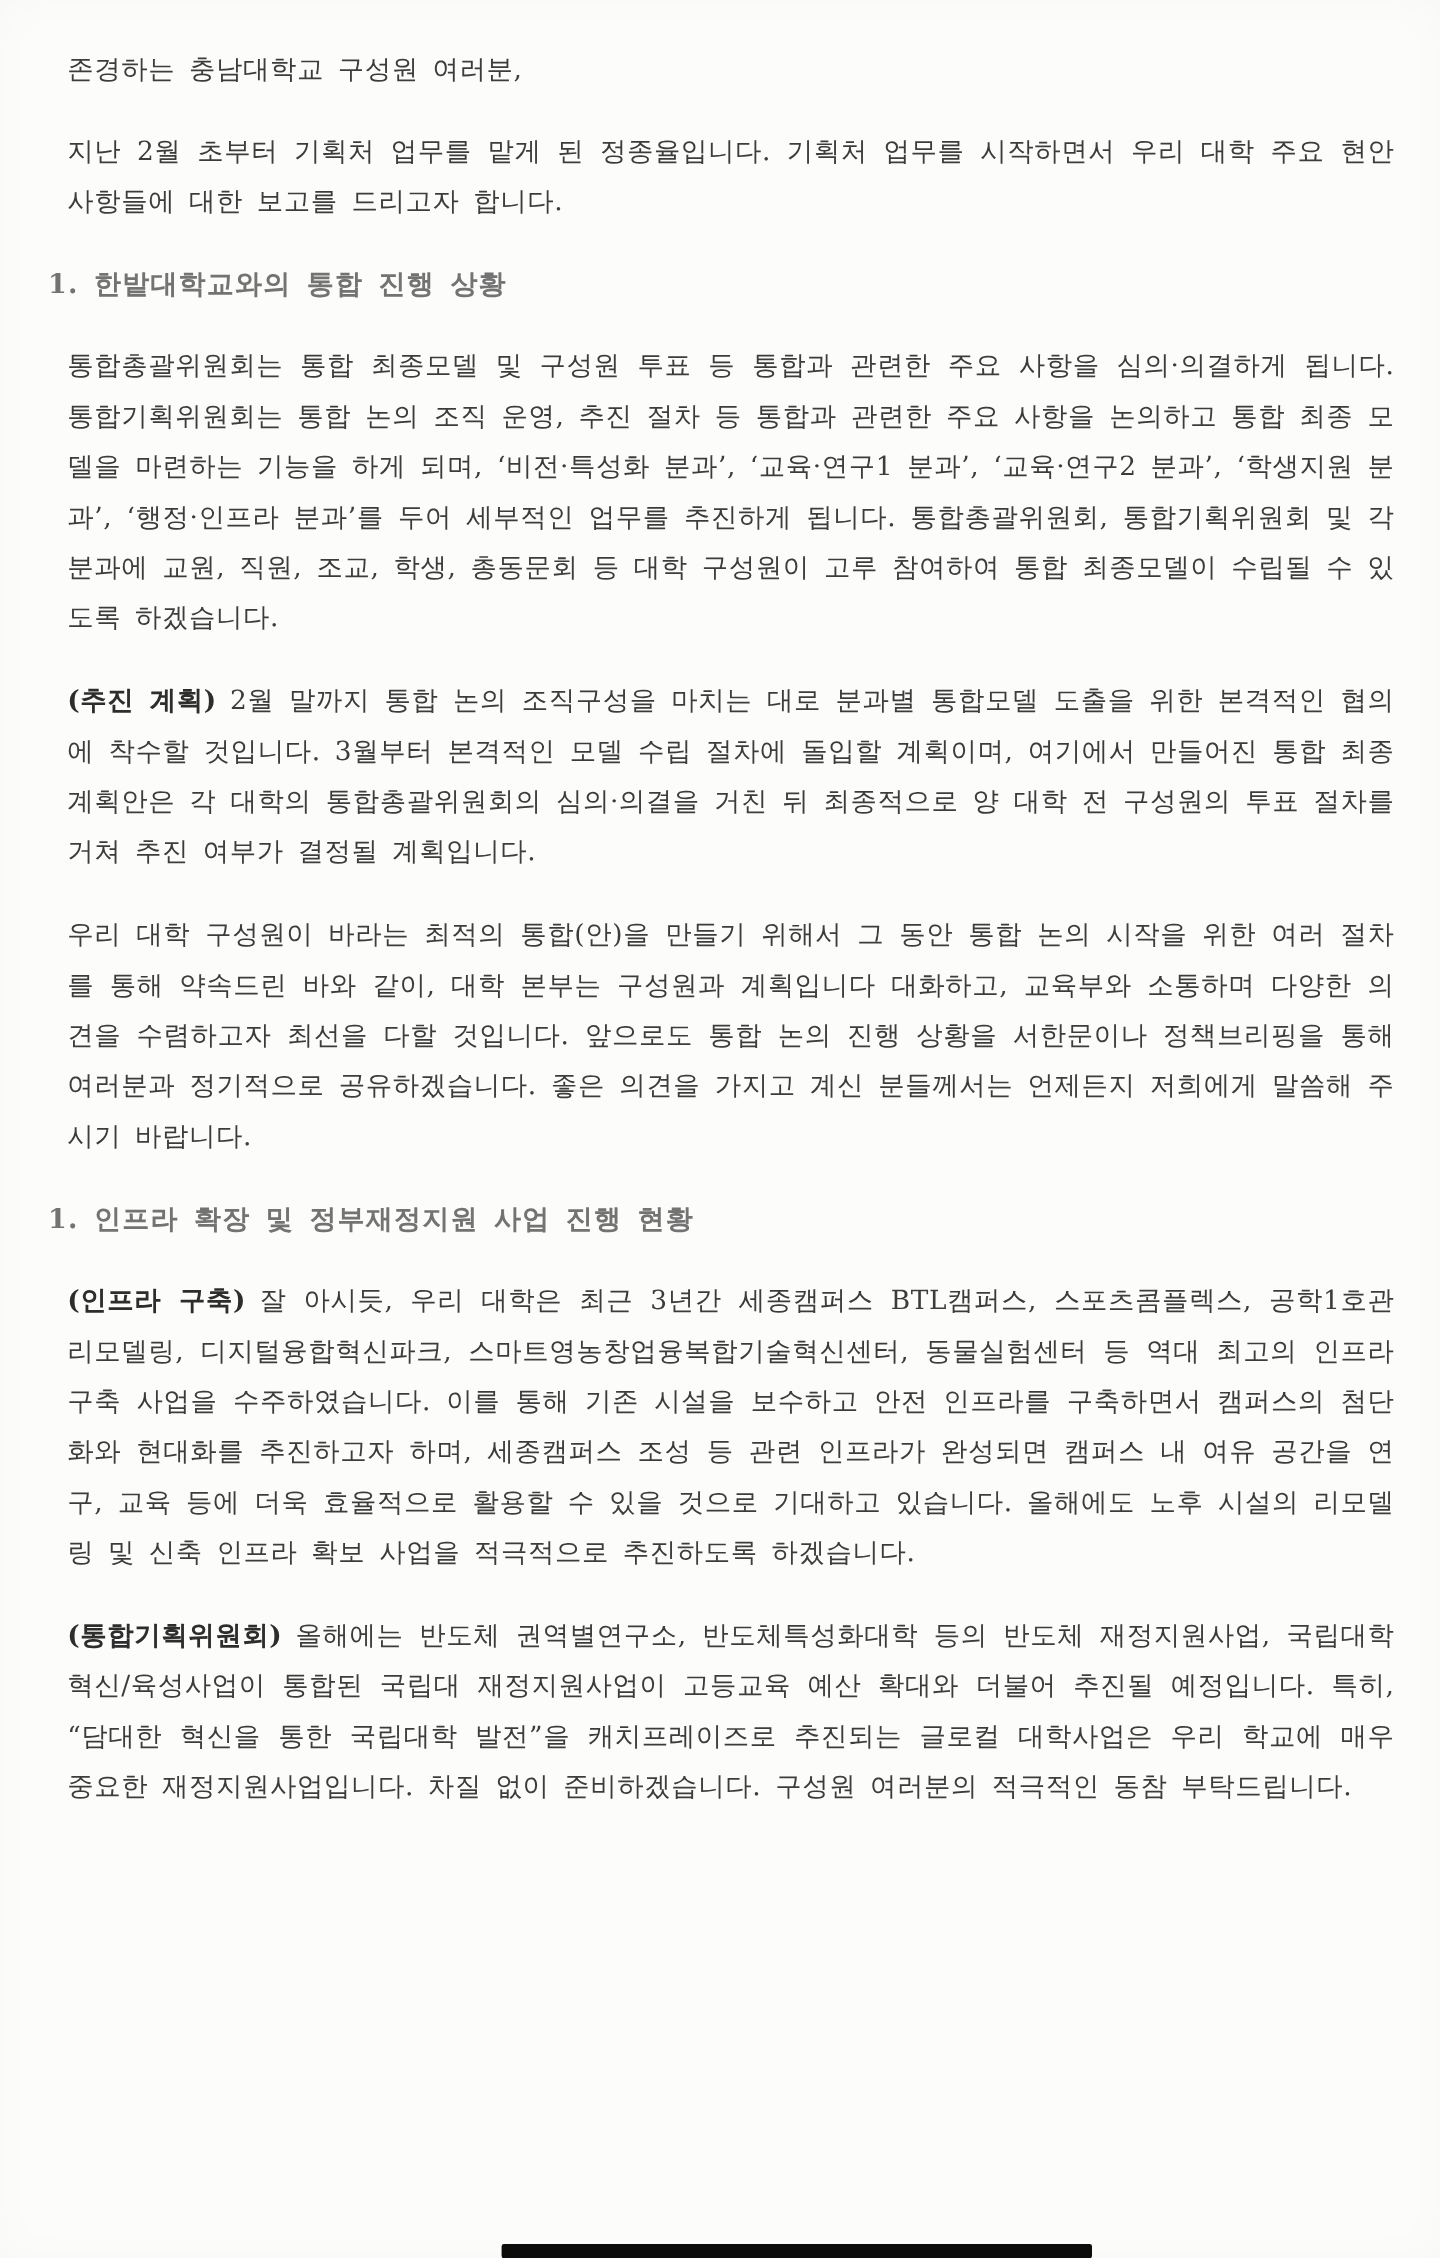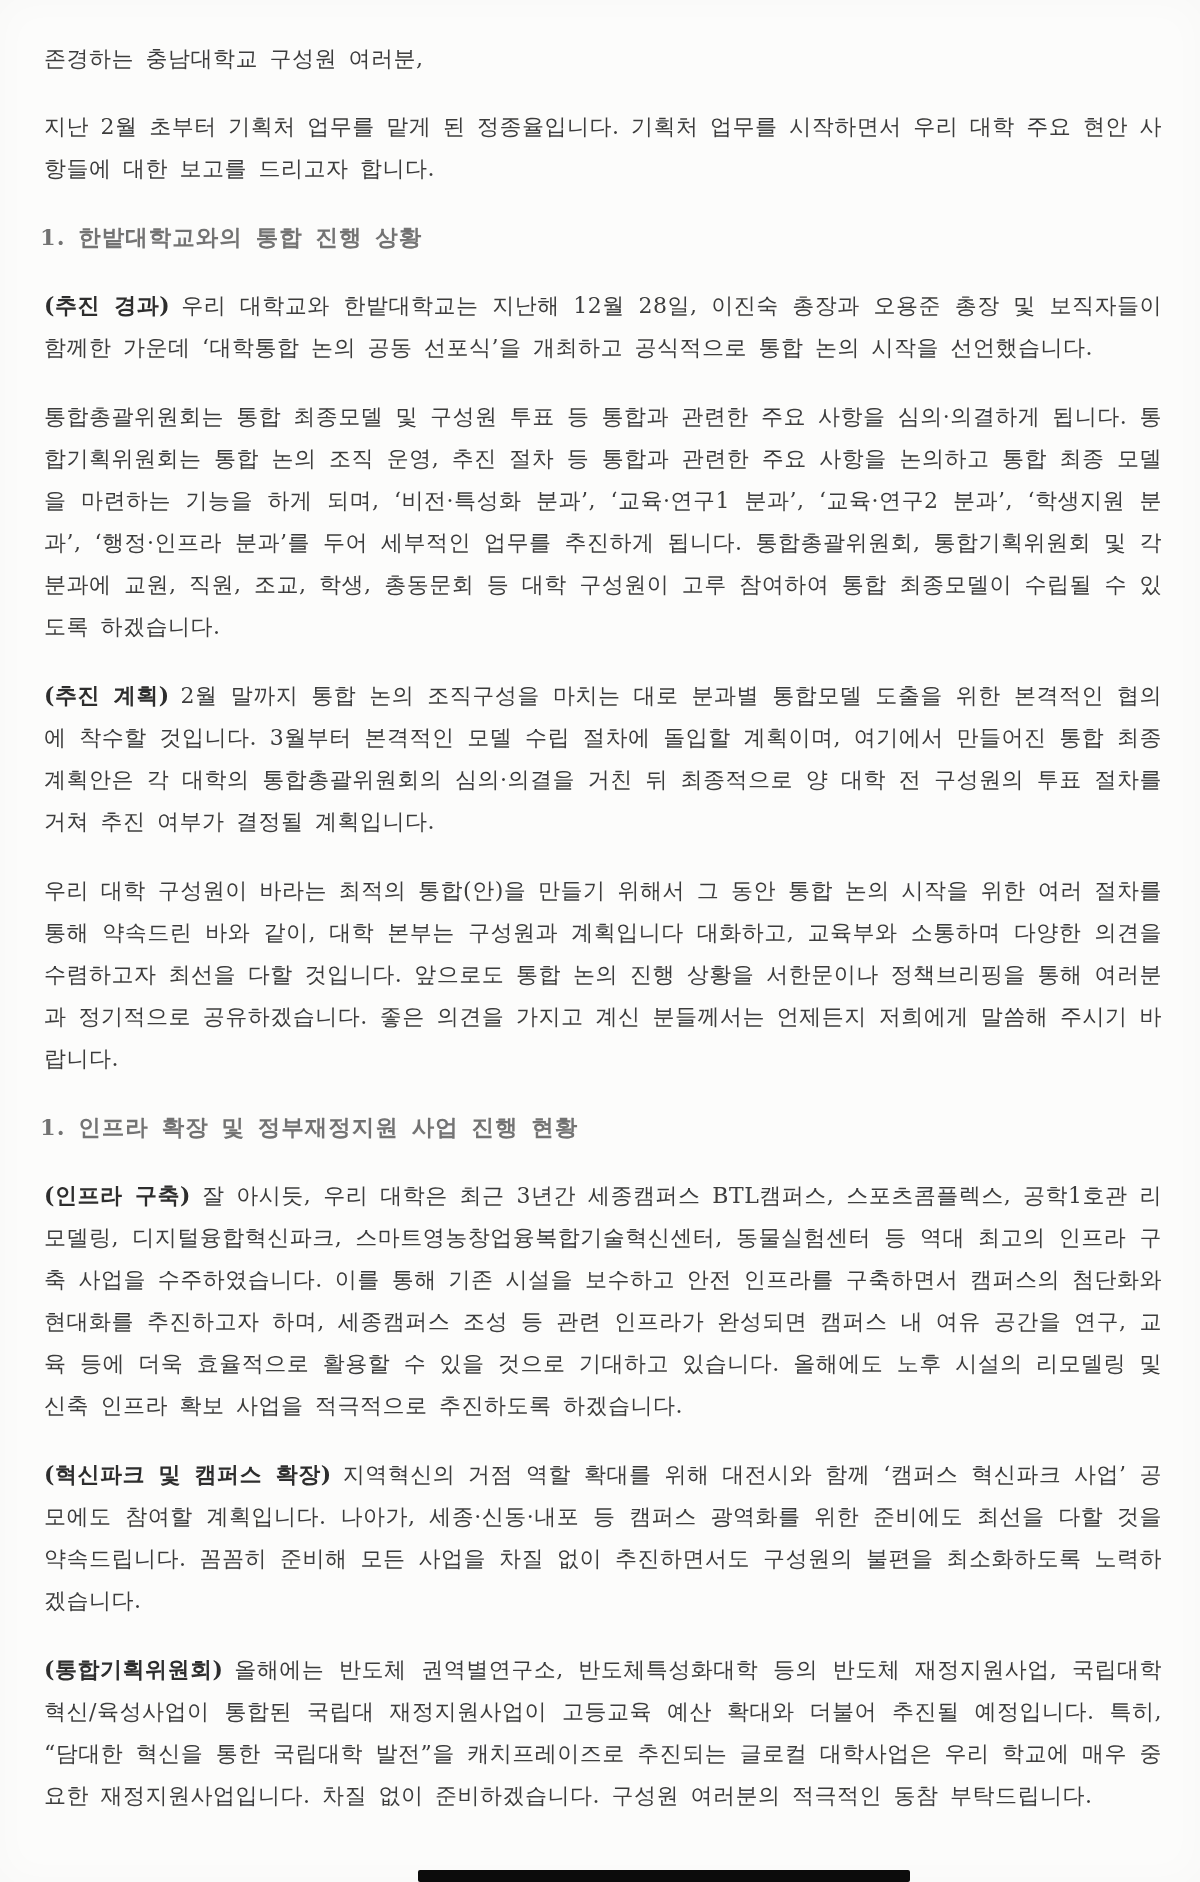--- a/index.html
+++ b/index.html
@@ -21,21 +21,21 @@
   .content {
     padding: 38px 38px 0 40px;
     font-size: 22px;
     line-height: 42px;
     text-align: justify;
     word-break: break-all;
     letter-spacing: 0.5px;
     word-spacing: 4px;
   }
   .content p {
-    margin: 0 0 26px 4px;
+    margin: 0 0 26px 16px;
   }
   .content h2 {
     font-size: 22.5px;
     font-weight: bold;
     color: #737373;
     margin: 0 0 26px 0;
     letter-spacing: 1px;
     text-align: left;
   }
   .plabel {
@@ -60,33 +60,31 @@
 
 <div class="page">
   <div class="content">
 
     <p>존경하는 충남대학교 구성원 여러분,</p>
 
     <p>지난 2월 초부터 기획처 업무를 맡게 된 정종율입니다. 기획처 업무를 시작하면서 우리 대학 주요 현안 사항들에 대한 보고를 드리고자 합니다.</p>
 
     <h2>1. 한밭대학교와의 통합 진행 상황</h2>
 
-    <p><span class="plabel">(추진 경과)</span><span>우리 대학교와 한밭대학교는 지난해 12월 28일, 이진숙 총장과 오용준 총장 및 보직자들이 함께한 가운데 ‘대학통합 논의 공동 선포식’을 개최하고 공식적으로 통합 논의 시작을 선언했습니다.</span></p>
 
 
     <p><span class="plabel"></span><span>통합총괄위원회는 통합 최종모델 및 구성원 투표 등 통합과 관련한 주요 사항을 심의·의결하게 됩니다. 통합기획위원회는 통합 논의 조직 운영, 추진 절차 등 통합과 관련한 주요 사항을 논의하고 통합 최종 모델을 마련하는 기능을 하게 되며, ‘비전·특성화 분과’, ‘교육·연구1 분과’, ‘교육·연구2 분과’, ‘학생지원 분과’, ‘행정·인프라 분과’를 두어 세부적인 업무를 추진하게 됩니다. 통합총괄위원회, 통합기획위원회 및 각 분과에 교원, 직원, 조교, 학생, 총동문회 등 대학 구성원이 고루 참여하여 통합 최종모델이 수립될 수 있도록 하겠습니다.</span></p>
 
     <p><span class="plabel">(추진 계획)</span><span>2월 말까지 통합 논의 조직구성을 마치는 대로 분과별 통합모델 도출을 위한 본격적인 협의에 착수할 것입니다. 3월부터 본격적인 모델 수립 절차에 돌입할 계획이며, 여기에서 만들어진 통합 최종 계획안은 각 대학의 통합총괄위원회의 심의·의결을 거친 뒤 최종적으로 양 대학 전 구성원의 투표 절차를 거쳐 추진 여부가 결정될 계획입니다.</span></p>
 
     <p><span class="plabel"></span><span>우리 대학 구성원이 바라는 최적의 통합(안)을 만들기 위해서 그 동안 통합 논의 시작을 위한 여러 절차를 통해 약속드린 바와 같이, 대학 본부는 구성원과 계획입니다 대화하고, 교육부와 소통하며 다양한 의견을 수렴하고자 최선을 다할 것입니다. 앞으로도 통합 논의 진행 상황을 서한문이나 정책브리핑을 통해 여러분과 정기적으로 공유하겠습니다. 좋은 의견을 가지고 계신 분들께서는 언제든지 저희에게 말씀해 주시기 바랍니다.</span></p>
 
     <h2>1. 인프라 확장 및 정부재정지원 사업 진행 현황</h2>
 
     <p><span class="plabel">(인프라 구축)</span><span>잘 아시듯, 우리 대학은 최근 3년간 세종캠퍼스 BTL캠퍼스, 스포츠콤플렉스, 공학1호관 리모델링, 디지털융합혁신파크, 스마트영농창업융복합기술혁신센터, 동물실험센터 등 역대 최고의 인프라 구축 사업을 수주하였습니다. 이를 통해 기존 시설을 보수하고 안전 인프라를 구축하면서 캠퍼스의 첨단화와 현대화를 추진하고자 하며, 세종캠퍼스 조성 등 관련 인프라가 완성되면 캠퍼스 내 여유 공간을 연구, 교육 등에 더욱 효율적으로 활용할 수 있을 것으로 기대하고 있습니다. 올해에도 노후 시설의 리모델링 및 신축 인프라 확보 사업을 적극적으로 추진하도록 하겠습니다.</span></p>
 
-    <p><span class="plabel">(혁신파크 및 캠퍼스 확장)</span><span>지역혁신의 거점 역할 확대를 위해 대전시와 함께 ‘캠퍼스 혁신파크 사업’ 공모에도 참여할 계획입니다. 나아가, 세종·신동·내포 등 캠퍼스 광역화를 위한 준비에도 최선을 다할 것을 약속드립니다. 꼼꼼히 준비해 모든 사업을 차질 없이 추진하면서도 구성원의 불편을 최소화하도록 노력하겠습니다.</span></p>
 
     <p><span class="plabel">(통합기획위원회)</span><span>올해에는 반도체 권역별연구소, 반도체특성화대학 등의 반도체 재정지원사업, 국립대학 혁신/육성사업이 통합된 국립대 재정지원사업이 고등교육 예산 확대와 더불어 추진될 예정입니다. 특히, “담대한 혁신을 통한 국립대학 발전”을 캐치프레이즈로 추진되는 글로컬 대학사업은 우리 학교에 매우 중요한 재정지원사업입니다. 차질 없이 준비하겠습니다. 구성원 여러분의 적극적인 동참 부탁드립니다.</span></p>
 
   </div>
 
   <div class="redaction-bar"></div>
 </div>
 
 </body></html>

